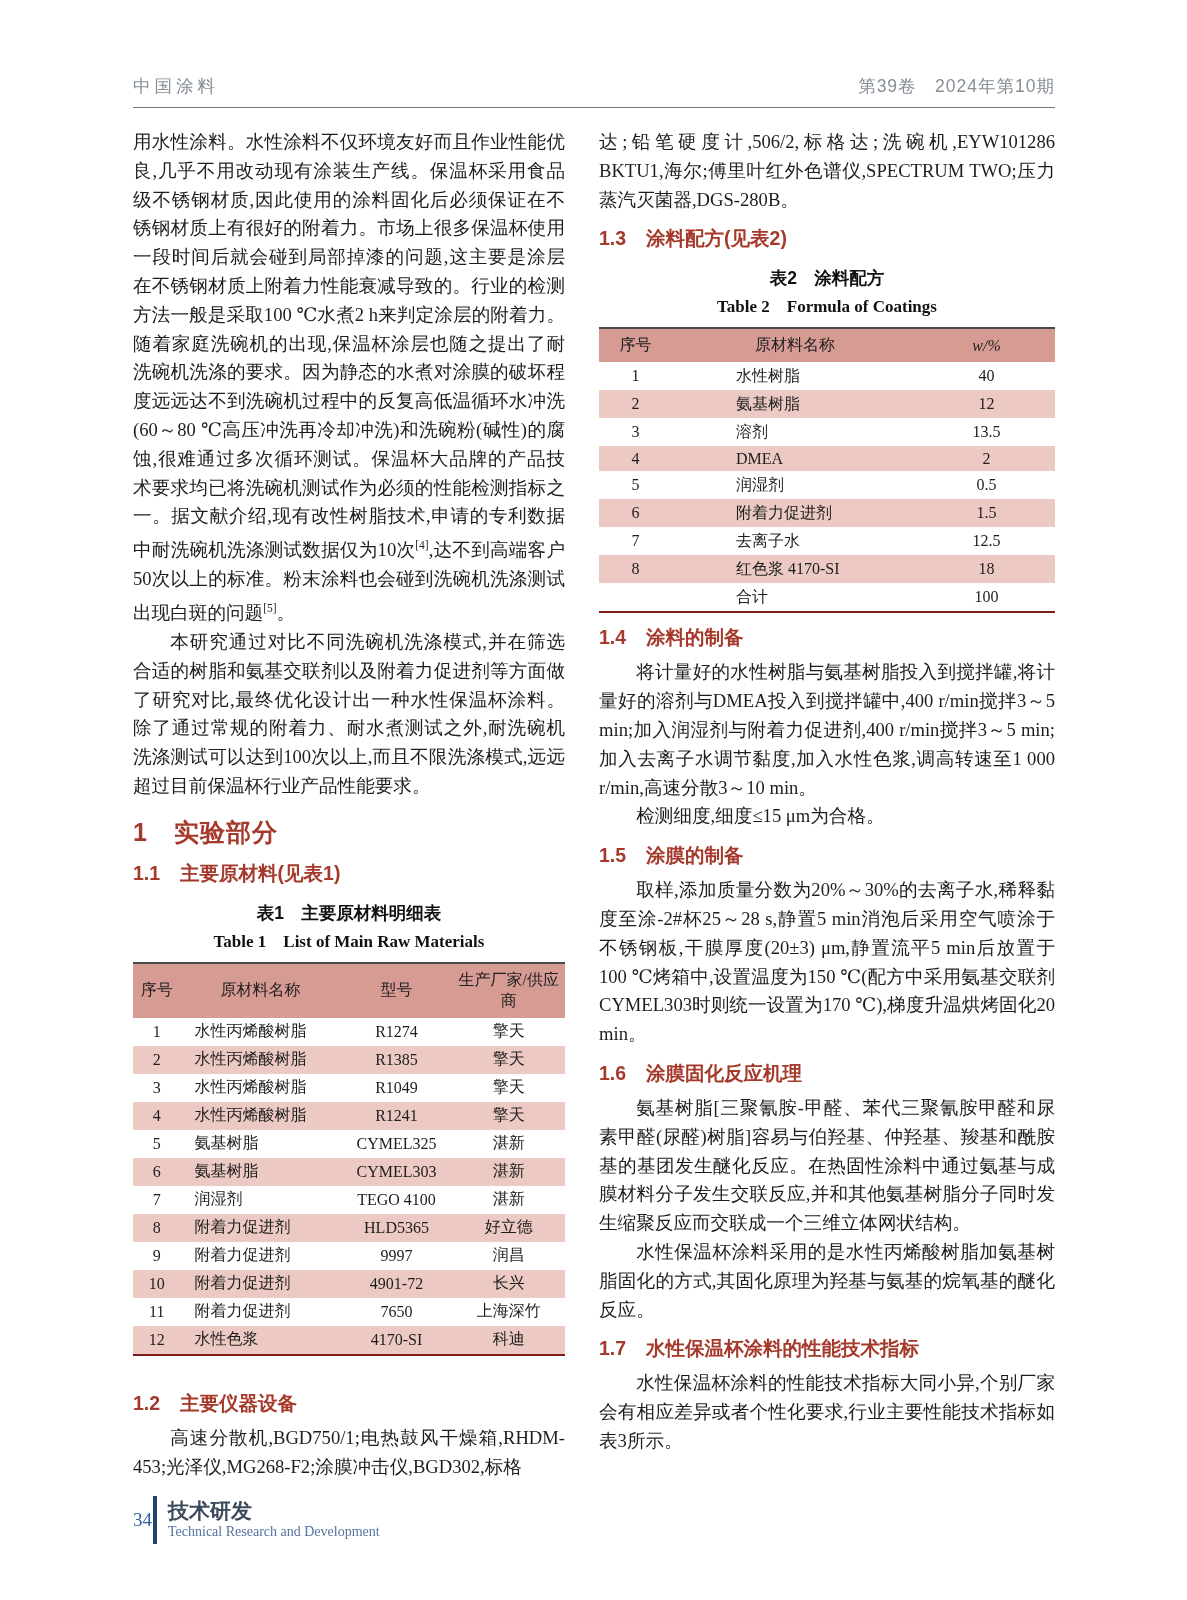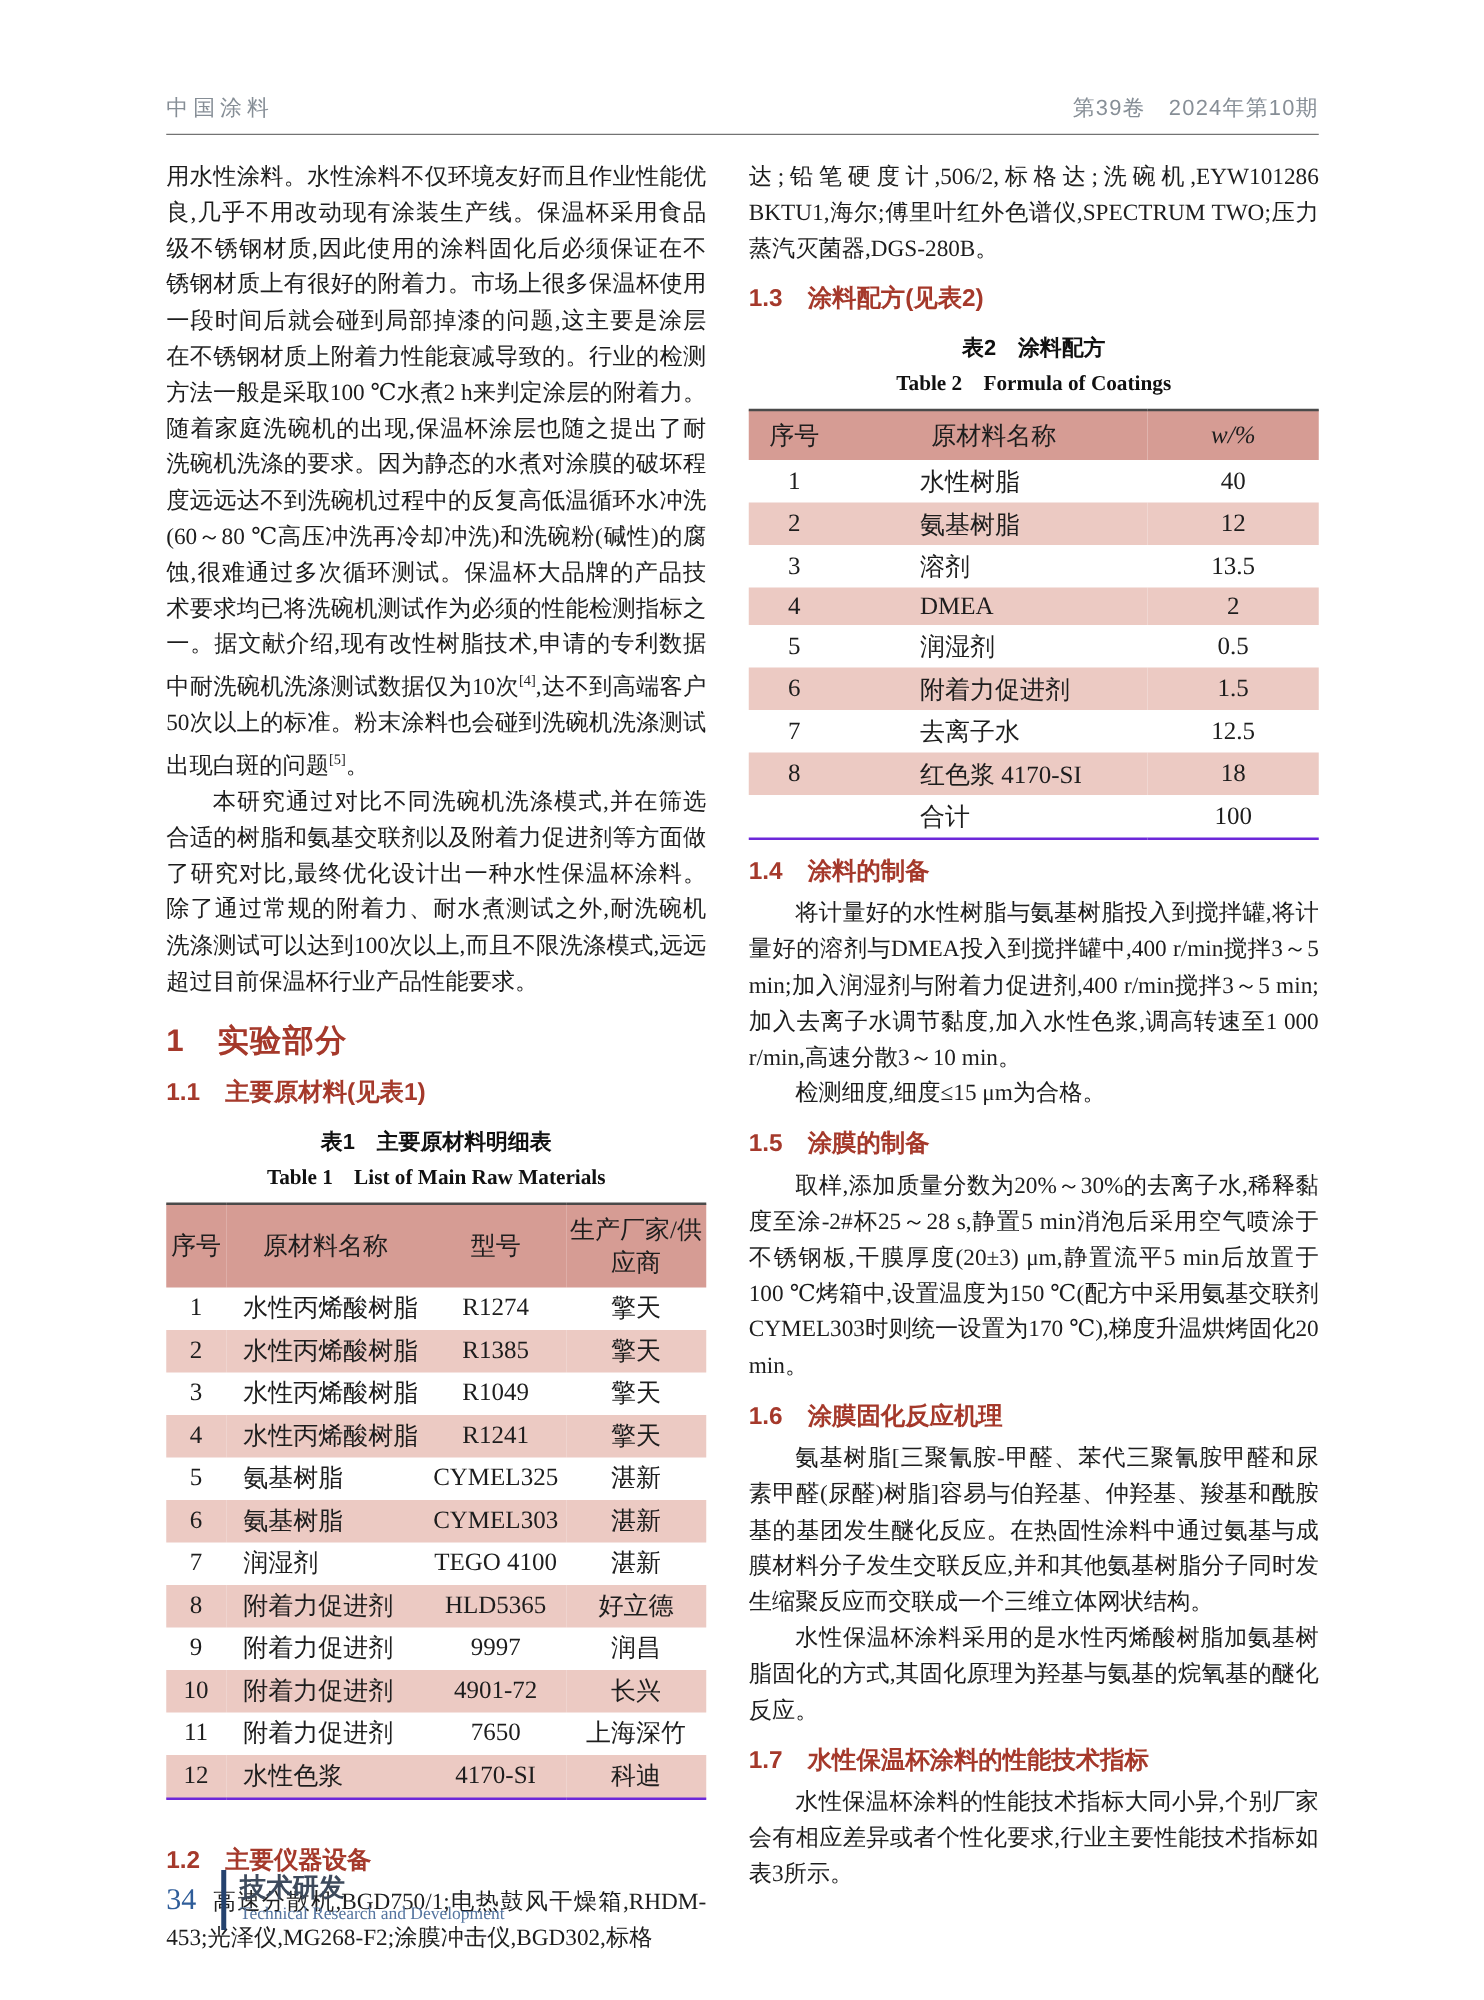--- a/index.html
+++ b/index.html
@@ -46,40 +46,40 @@
     text-align:center; font-family:"Liberation Sans","DejaVu Sans",sans-serif;
     font-weight:bold; font-size:17.5px; margin-top:14px; color:#111;
   }
   .cap-en {
     text-align:center; font-weight:bold; font-size:17px; margin-top:5px; color:#111;
     font-family:"Liberation Serif","DejaVu Serif",serif;
   }
   
   table {
     width:100%; border-collapse:collapse; margin-top:9px; table-layout:fixed;
-    border-top:2px solid #4a4a4a; border-bottom:2px solid #6d28d9;
-    font-size:20px; color:#1d1d1d;
+    border-top:2px solid #4a4a4a; border-bottom:2px solid #7f1d1d;
+    font-size:16px; color:#1d1d1d;
   }
   thead th {
     background:var(--table-header-bg,#d69c94);
     font-weight:normal; padding:6px 2px; text-align:center;
   }
   tbody td { padding:3.5px 2px; text-align:center; }
   tbody tr:nth-child(even) { background:var(--table-row-alt-bg,#eccac3); }
   .t1 th:nth-child(1){width:11%;} .t1 th:nth-child(2){width:37%;}
   .t1 th:nth-child(3){width:26%;} .t1 th:nth-child(4){width:26%;}
   .t1 td:nth-child(2){text-align:left; padding-left:14px;}
   .t2 th:nth-child(1){width:16%;} .t2 th:nth-child(2){width:54%;}
   .t2 th:nth-child(3){width:30%;}
   .t2 td:nth-child(2){text-align:left; padding-left:64px;}
   .t2 th:nth-child(3){font-style:italic;}
   
   .page-footer { position:absolute; left:133px; top:1496px; display:flex; align-items:center; }
   .page-num {
-    font-size:24px; color:var(--footer-blue,#2f5d99); margin-right:20px;
+    font-size:19px; color:var(--footer-blue,#2f5d99); margin-right:1px;
     font-family:"Liberation Serif","DejaVu Serif",serif;
   }
   .footer-bar { width:4px; height:48px; background:#24426e; margin-right:11px; }
   .footer-col-zh {
     font-family:"Liberation Sans","DejaVu Sans",sans-serif;
     font-weight:bold; font-size:21px; color:#3d4a5c; line-height:1.15;
   }
   .footer-col-en {
     font-size:14px; color:#54749f; line-height:1.3;
     font-family:"Liberation Serif","DejaVu Serif",serif;

